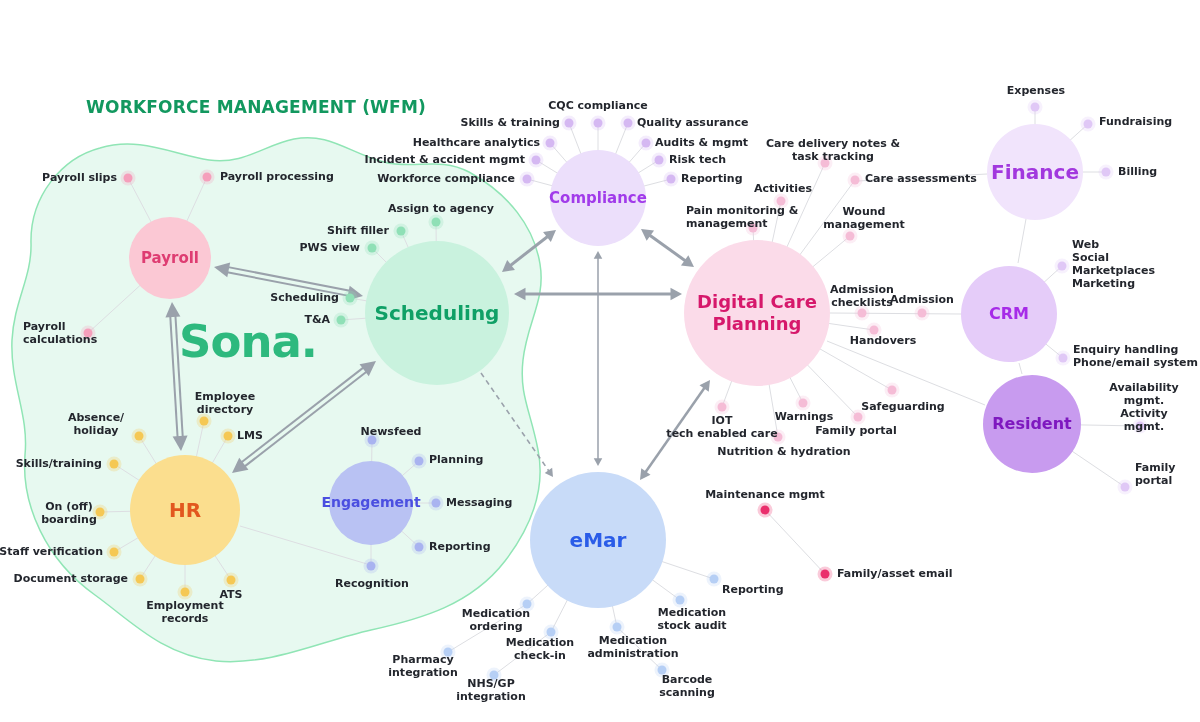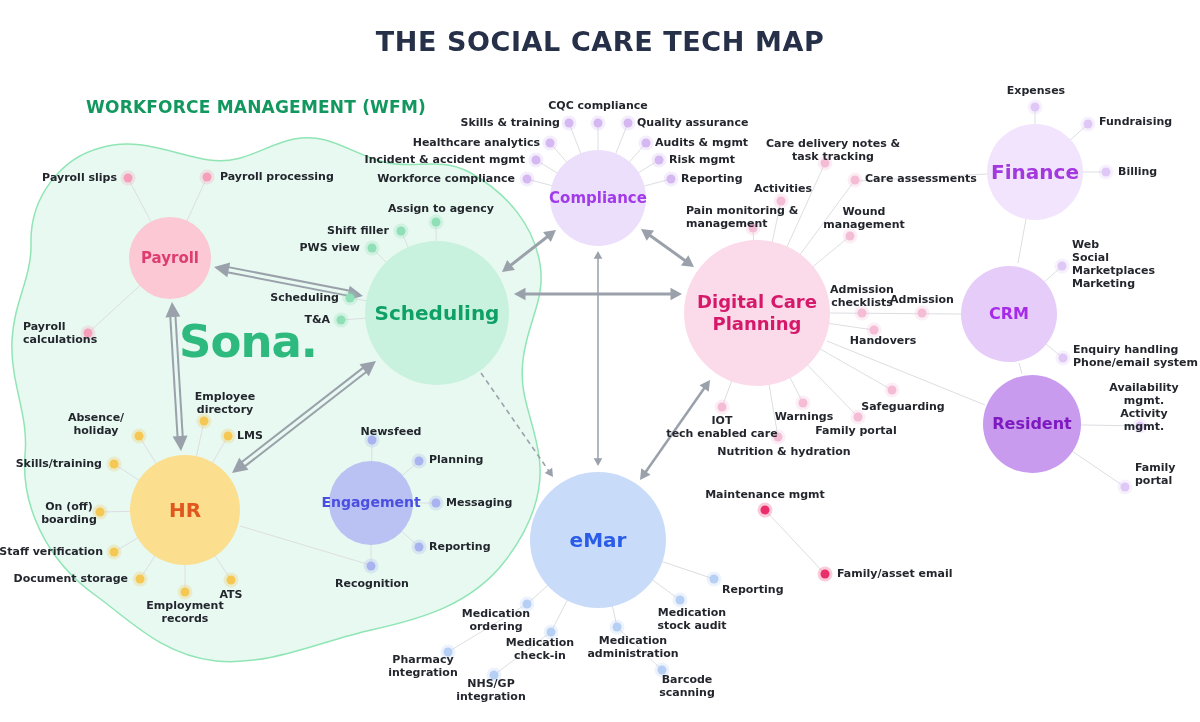--- a/index.html
+++ b/index.html
@@ -122,21 +122,20 @@
         <path d="M0 0 L-10.25 5.6375 L-10.25 -5.6375 Z" fill="#9AA1AB" transform="translate(640 480) rotate(124.99202019855868)"></path>
         <path d="M0 0 L-10.25 5.6375 L-10.25 -5.6375 Z" fill="#9AA1AB" transform="translate(710 380) rotate(-55.00797980144134)"></path>
         <line x1="598" y1="255.65" x2="598" y2="461.35" stroke="#9AA1AB" stroke-width="1.5"></line>
         <path d="M0 0 L-7.75 4.2625 L-7.75 -4.2625 Z" fill="#9AA1AB" transform="translate(598 251) rotate(-90)"></path>
         <path d="M0 0 L-7.75 4.2625 L-7.75 -4.2625 Z" fill="#9AA1AB" transform="translate(598 466) rotate(90)"></path>
         <line x1="481" y1="373" x2="550.1539501058485" y2="472.88903904178113" stroke="#9AA1AB" stroke-width="1.6" stroke-dasharray="5 4"></line>
         <path d="M0 0 L-8 4.5 L-8 -4.5 Z" fill="#9AA1AB" transform="translate(553 477) rotate(55.30484646876604)"></path>
       </g>
   </svg>
 
-  <div class="txt" id="page-title">THE SOCIAL CARE TECH MAP</div>
   <div class="txt" id="wfm-label">WORKFORCE MANAGEMENT (WFM)</div>
   <div class="txt" id="sona-logo">Sona.</div>
 
   <div id="nodes-layer">
       <div class="node" style="left: 170px; top: 258px; width: 82px; height: 82px; background: rgb(251, 200, 212); color: rgb(222, 61, 114); font-size: 15px; font-weight: 700;">Payroll</div>
       <div class="node" style="left: 437px; top: 313px; width: 144px; height: 144px; background: rgb(201, 242, 222); color: rgb(15, 160, 102); font-size: 20px; font-weight: 700;">Scheduling</div>
       <div class="node" style="left: 185px; top: 510px; width: 110px; height: 110px; background: rgb(251, 222, 142); color: rgb(226, 87, 30); font-size: 20px; font-weight: 700;">HR</div>
       <div class="node" style="left: 371px; top: 503px; width: 84px; height: 84px; background: rgb(185, 194, 243); color: rgb(75, 79, 224); font-size: 14px; font-weight: 700;">Engagement</div>
       <div class="node" style="left: 598px; top: 198px; width: 96px; height: 96px; background: rgb(236, 223, 251); color: rgb(161, 59, 234); font-size: 15px; font-weight: 600;">Compliance</div>
       <div class="node" style="left: 757px; top: 313px; width: 146px; height: 146px; background: rgb(251, 219, 233); color: rgb(214, 24, 107); font-size: 18px; font-weight: 800;">Digital Care
@@ -202,21 +201,21 @@
       <div class="sat-label right" style="left: 560px; top: 123px;">Skills &amp; training</div>
       <div class="sat-dot" style="left: 628px; top: 123px; background: rgb(213, 184, 242); box-shadow: rgba(213, 184, 242, 0.25) 0px 0px 0px 3px;"></div>
       <div class="sat-label left" style="left: 637px; top: 123px;">Quality assurance</div>
       <div class="sat-dot" style="left: 550px; top: 143px; background: rgb(213, 184, 242); box-shadow: rgba(213, 184, 242, 0.25) 0px 0px 0px 3px;"></div>
       <div class="sat-label right" style="left: 540px; top: 143px;">Healthcare analytics</div>
       <div class="sat-dot" style="left: 646px; top: 143px; background: rgb(213, 184, 242); box-shadow: rgba(213, 184, 242, 0.25) 0px 0px 0px 3px;"></div>
       <div class="sat-label left" style="left: 655px; top: 143px;">Audits &amp; mgmt</div>
       <div class="sat-dot" style="left: 536px; top: 160px; background: rgb(213, 184, 242); box-shadow: rgba(213, 184, 242, 0.25) 0px 0px 0px 3px;"></div>
       <div class="sat-label right" style="left: 525px; top: 160px;">Incident &amp; accident mgmt</div>
       <div class="sat-dot" style="left: 659px; top: 160px; background: rgb(213, 184, 242); box-shadow: rgba(213, 184, 242, 0.25) 0px 0px 0px 3px;"></div>
-      <div class="sat-label left" style="left: 669px; top: 160px;">Risk mgmt</div>
+      <div class="sat-label left" style="left: 669px; top: 160px;">Risk tech</div>
       <div class="sat-dot" style="left: 527px; top: 179px; background: rgb(213, 184, 242); box-shadow: rgba(213, 184, 242, 0.25) 0px 0px 0px 3px;"></div>
       <div class="sat-label right" style="left: 515px; top: 179px;">Workforce compliance</div>
       <div class="sat-dot" style="left: 671px; top: 179px; background: rgb(213, 184, 242); box-shadow: rgba(213, 184, 242, 0.25) 0px 0px 0px 3px;"></div>
       <div class="sat-label left" style="left: 681px; top: 179px;">Reporting</div>
       <div class="sat-dot" style="left: 825px; top: 163px; background: rgb(245, 188, 214); box-shadow: rgba(245, 188, 214, 0.25) 0px 0px 0px 3px;"></div>
       <div class="sat-label center" style="left: 833px; top: 151px;">Care delivery notes &amp;
 task tracking</div>
       <div class="sat-dot" style="left: 855px; top: 180px; background: rgb(245, 188, 214); box-shadow: rgba(245, 188, 214, 0.25) 0px 0px 0px 3px;"></div>
       <div class="sat-label left" style="left: 865px; top: 179px;">Care assessments</div>
       <div class="sat-dot" style="left: 781px; top: 201px; background: rgb(245, 188, 214); box-shadow: rgba(245, 188, 214, 0.25) 0px 0px 0px 3px;"></div>

